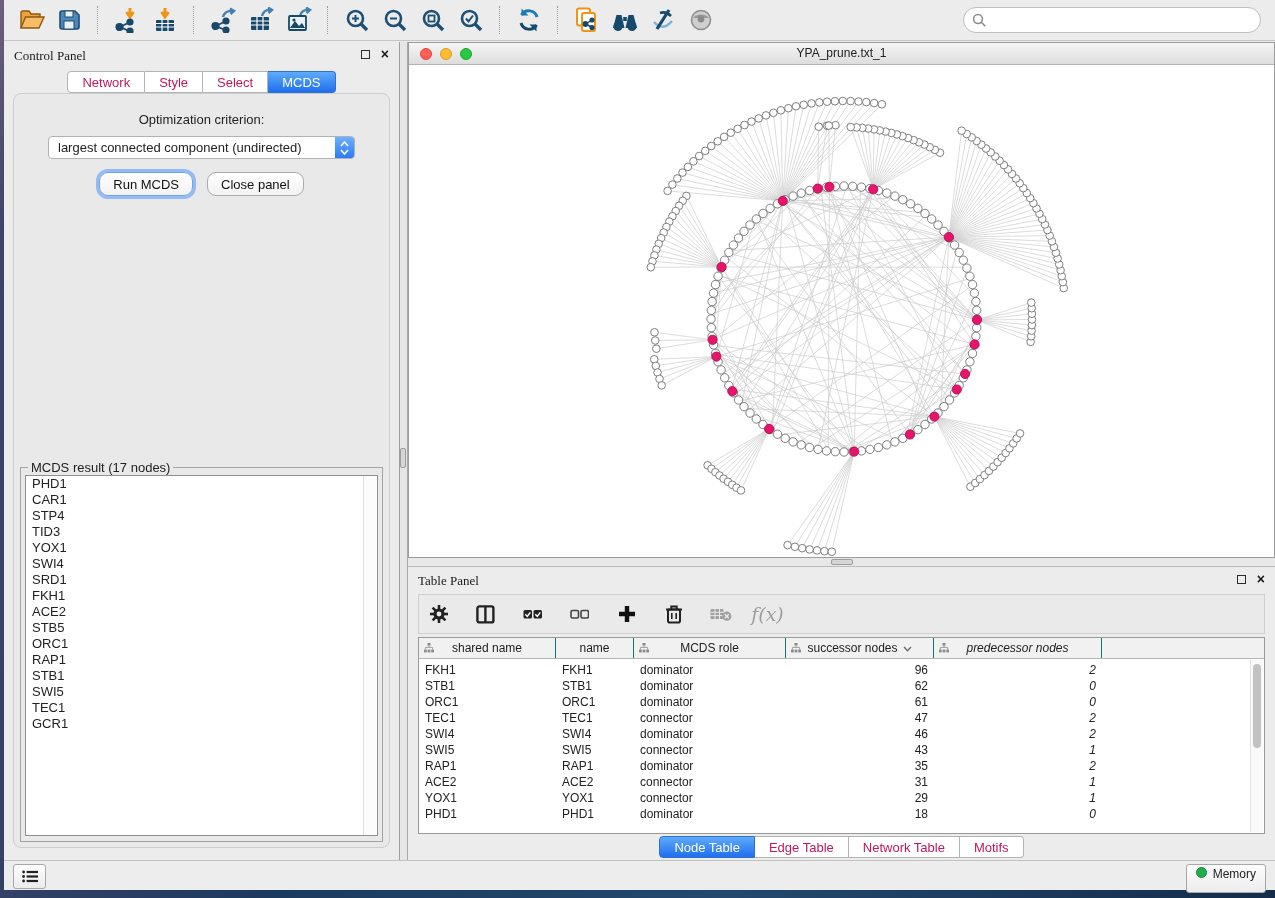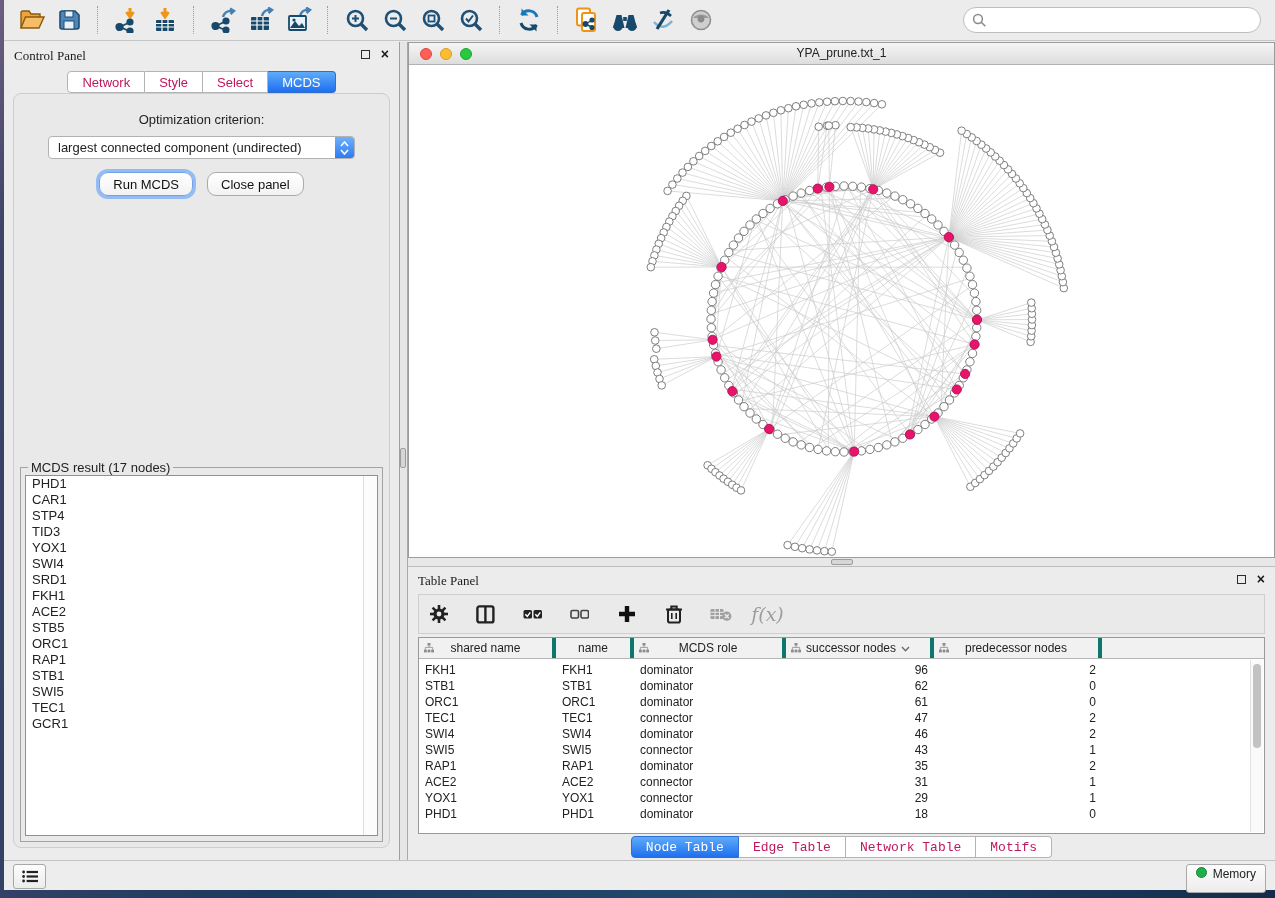--- a/index.html
+++ b/index.html
@@ -73,32 +73,32 @@
   
   #table-panel{position:absolute;left:404px;right:0;top:566px;bottom:30px;background:#ececec;border-top:1px solid #bcbcbc;box-sizing:border-box;}
   #tp-toolbar{position:absolute;left:10px;right:10px;top:27px;height:40px;background:#eaeaea;border:1px solid #cfcfcf;
     display:flex;align-items:center;box-sizing:border-box;padding-left:0;gap:8px;}
   .tp-tool{width:39px;height:32px;display:flex;align-items:center;justify-content:center;}
   .fx-label{font-family:"DejaVu Serif",serif;font-style:italic;font-size:19px;color:#9d9d9d;}
 
   #tp-table{position:absolute;left:10px;right:10px;top:70px;bottom:26px;background:#fff;border:1px solid #9a9a9a;box-sizing:border-box;overflow:hidden;}
   #tp-head{display:flex;height:20px;background:#f1f1f1;border-bottom:1px solid #b5b5b5;}
   .th{position:relative;display:flex;align-items:center;justify-content:center;font-size:12px;color:#222;
-     border-right:4px solid #0f766e;box-sizing:border-box;}
+     border-right:1px solid #0f766e;box-sizing:border-box;}
   .th .hicon{position:absolute;left:5px;top:5px;}
   .th .sort{margin-left:5px;margin-top:2px;}
   .tr{display:flex;height:16px;align-items:center;}
   .td{font-size:12px;box-sizing:border-box;padding:0 6px;white-space:nowrap;overflow:hidden;}
-  .c0{width:137px;} .c1{width:78px;} .c2{width:152px;} .c3{width:148px;} .c4{width:168px;} .cf{flex:1;border-right:none!important;}
+  .c0{width:137px;} .c1{width:78px;} .c2{width:152px;} .c3{width:148px;} .c4{width:168px;font-style:italic;} .cf{flex:1;border-right:none!important;}
   .td.num{text-align:right;}
   #tp-body{padding-top:3px;}
   #tp-scroll{position:absolute;right:1px;top:22px;bottom:1px;width:12px;background:#fafafa;border-left:1px solid #e2e2e2;}
   #tp-scroll .thumb{position:absolute;left:2px;top:4px;width:8px;height:84px;background:#c2c2c2;border-radius:4px;}
 
-  #tp-tabs{position:absolute;bottom:2px;left:0;right:0;display:flex;justify-content:center;font-family:Liberation Mono, monospace;}
+  #tp-tabs{position:absolute;bottom:2px;left:0;right:0;display:flex;justify-content:center;}
 
   
   #status-bar{position:absolute;left:0;right:0;bottom:0;height:30px;background:#ededed;border-top:1px solid #c2c2c2;box-sizing:border-box;}
   #list-btn{position:absolute;left:9px;top:3px;width:31px;height:23px;background:linear-gradient(#fdfdfd,#ececec);
     border:1px solid #a8a8a8;border-radius:3px;display:flex;align-items:center;justify-content:center;}
   #memory-btn{position:absolute;right:9px;top:3px;height:23px;padding:2px 9px;background:linear-gradient(#fdfdfd,#ececec);
     border:1px solid #a8a8a8;border-radius:3px;display:flex;gap:6px;font-size:12px;}
   #memory-btn .dot{width:11px;height:11px;border-radius:50%;background:#1fae4a;border:1px solid #138738;box-sizing:border-box;}
 </style>
 </head>

